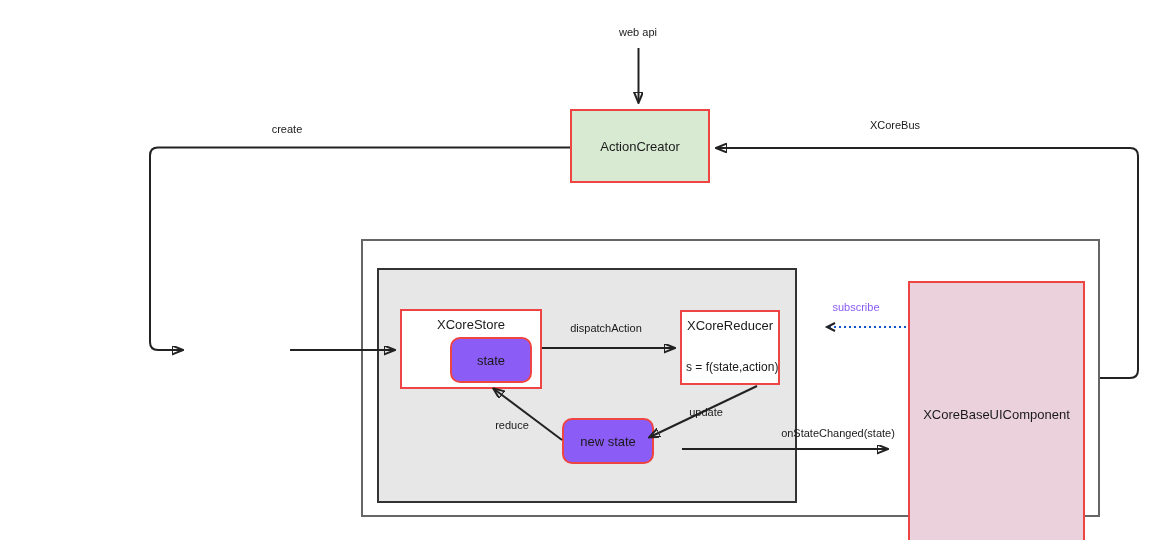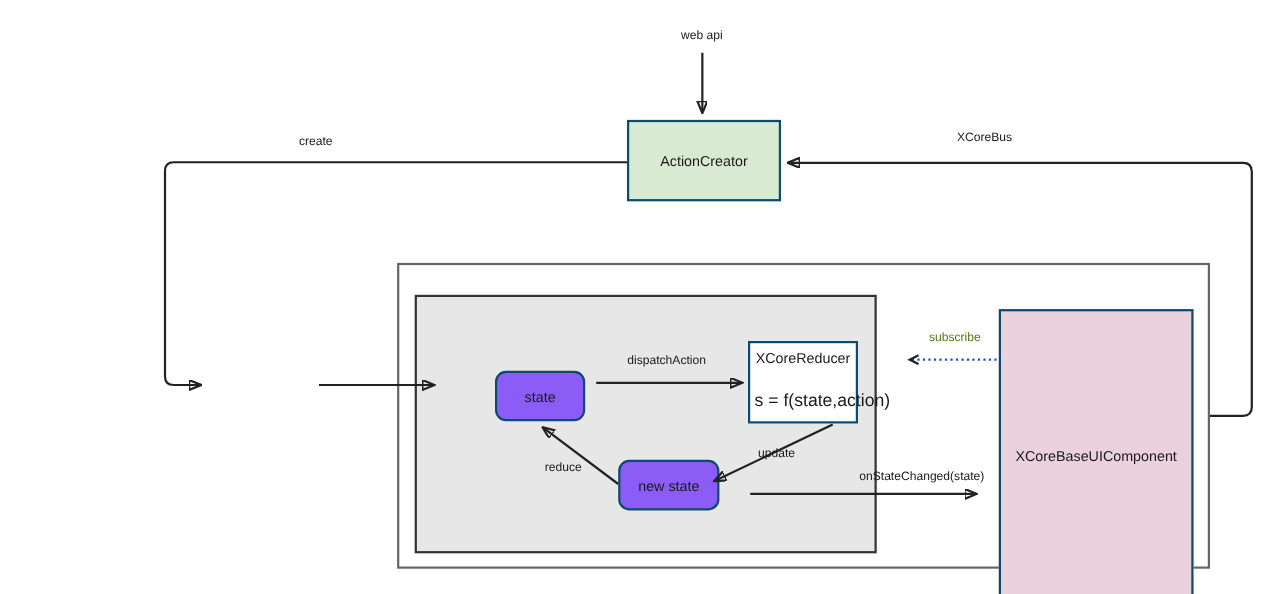--- a/index.html
+++ b/index.html
@@ -13,21 +13,21 @@
     width: 1164px;
     height: 540px;
     background: #ffffff;
     overflow: hidden;
     color: #1a1a1a;
     font-size: 13px;
   }
   .box {
     position: absolute;
     box-sizing: border-box;
-    border: 2px solid #0c4a6e;
+    border: 2px solid #ef4444;
     background: #ffffff;
     display: flex;
     align-items: center;
     justify-content: center;
     text-align: center;
   }
   .outer-box {
     position: absolute;
     box-sizing: border-box;
     left: 361px; top: 239px; width: 739px; height: 278px;
@@ -53,31 +53,31 @@
   }
   .titled .node-title {
     width: 100%;
     text-align: center;
     padding-top: 6px;
   }
   .formula {
     position: absolute;
     left: 4px;
     bottom: 9px;
-    font-size: 16px;
+    font-size: 12px;
     white-space: nowrap;
   }
   .elabel {
     position: absolute;
     transform: translateX(-50%);
     white-space: nowrap;
     font-size: 11px;
     z-index: 5;
   }
-  .elabel.blue { color: #4d7c0f; margin-left: 12px; }
+  .elabel.blue { color: #8b5cf6; }
   svg.wires {
     position: absolute;
     left: 0; top: 0;
     width: 1164px;
     height: 540px;
     z-index: 4;
     pointer-events: none;
   }
   svg.wires path, svg.wires line {
     fill: none;
@@ -96,20 +96,23 @@
 <div class="canvas">
 
   <div class="outer-box"></div>
   <div class="gray-panel"></div>
 
   <div class="box node-green" style="left:570px; top:109px; width:140px; height:74px;">
     <span>ActionCreator</span>
   </div>
 
 
+  <div class="box titled" style="left:400px; top:309px; width:142px; height:80px;">
+    <span class="node-title">XCoreStore</span>
+  </div>
 
   <div class="box node-yellow" style="left:450px; top:337px; width:82px; height:46px;">
     <span>state</span>
   </div>
 
   <div class="box titled" style="left:680px; top:310px; width:100px; height:75px;">
     <span class="node-title">XCoreReducer</span>
     <span class="formula">s = f(state,action)</span>
   </div>
 

